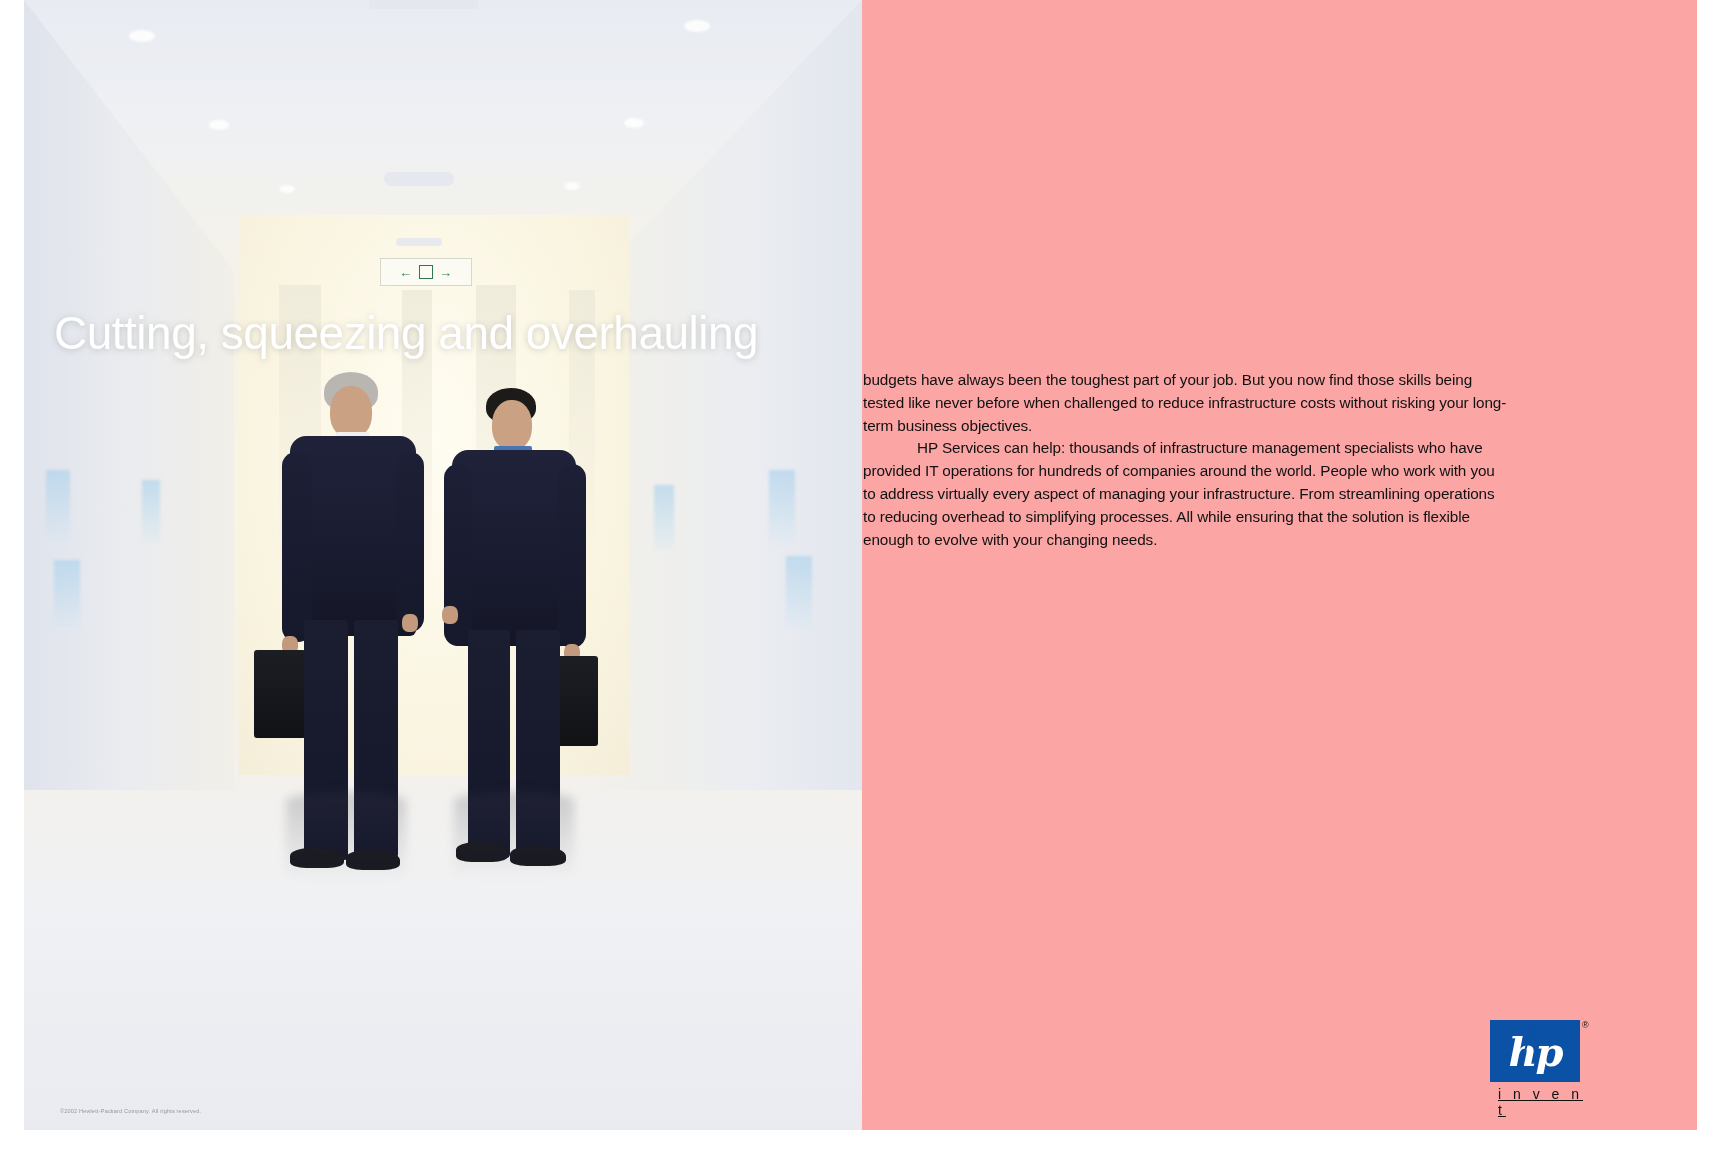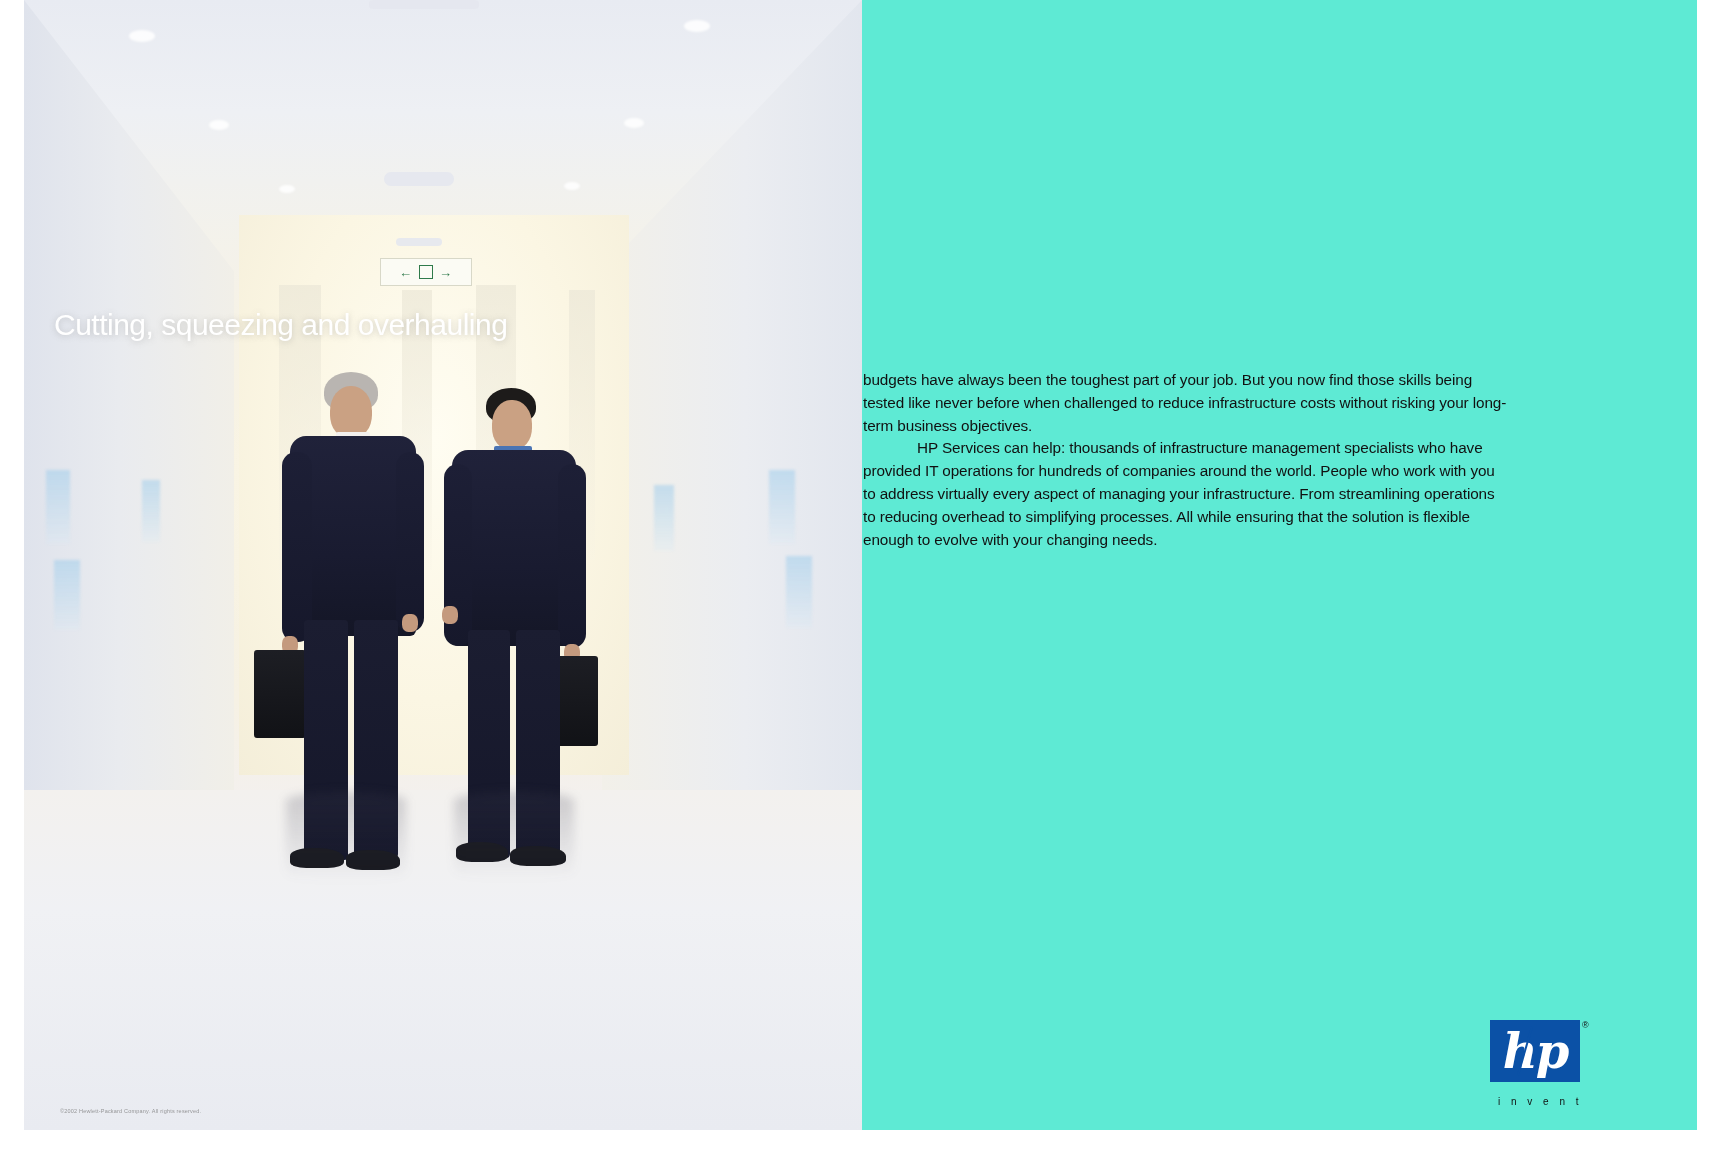--- a/index.html
+++ b/index.html
@@ -159,21 +159,21 @@
     background: linear-gradient(to bottom, #1d1e24, #111216);
     border-radius: 3px;
   }
 
   .headline {
     position: absolute;
     left: 30px;
     top: 310px;
     width: 820px;
     color: #ffffff;
-    font-size: 30px;
+    font-size: 46px;
     letter-spacing: -0.5px;
     line-height: 1;
     text-shadow: 0 1px 6px rgba(120,120,120,0.35);
     white-space: nowrap;
   }
   .copyright {
     position: absolute;
     left: 36px;
     bottom: 16px;
     color: rgba(120,120,120,0.75);
@@ -181,21 +181,21 @@
     letter-spacing: 0.2px;
   }
 
   
   .right-page {
     position: absolute;
     left: 862px;
     top: 0;
     width: 835px;
     height: 1130px;
-    background: #5eead4;
+    background: #fca5a5;
   }
   .body-copy {
     position: absolute;
     left: 1px;
     top: 369px;
     width: 644px;
     font-family: "Liberation Sans", sans-serif;
     font-size: 15.3px;
     line-height: 22.8px;
     color: #111111;
@@ -220,42 +220,43 @@
     background: #0b51a6;
   }
   .hp-letters {
     position: absolute;
     left: 0; top: 0; width: 90px; height: 62px;
     display: flex; align-items: center; justify-content: center;
     color: #ffffff;
     font-family: "DejaVu Serif", serif;
     font-style: italic;
     font-weight: bold;
-    font-size: 48px;
+    font-size: 40px;
     letter-spacing: -2px;
   }
   .hp-slash {
     position: absolute;
     left: 34px; top: 6px;
     width: 2px; height: 50px;
     background: #0b51a6;
     transform: rotate(16deg);
   }
   .hp-reg {
     position: absolute;
     left: 92px; top: 0;
     font-size: 9px;
     color: #111;
   }
   .hp-invent {
     position: absolute;
-    left: 8px; top: 76px;
-    font-size: 10px;
+    left: 8px; top: 66px;
+    font-size: 14px;
     letter-spacing: 4px;
     color: #111;
+    text-decoration: underline;
   }
 </style>
 </head>
 <body>
 
 <div class="spread">
 
   <div class="left-page">
     <div class="corridor"></div>
     <div class="ceiling"></div>

